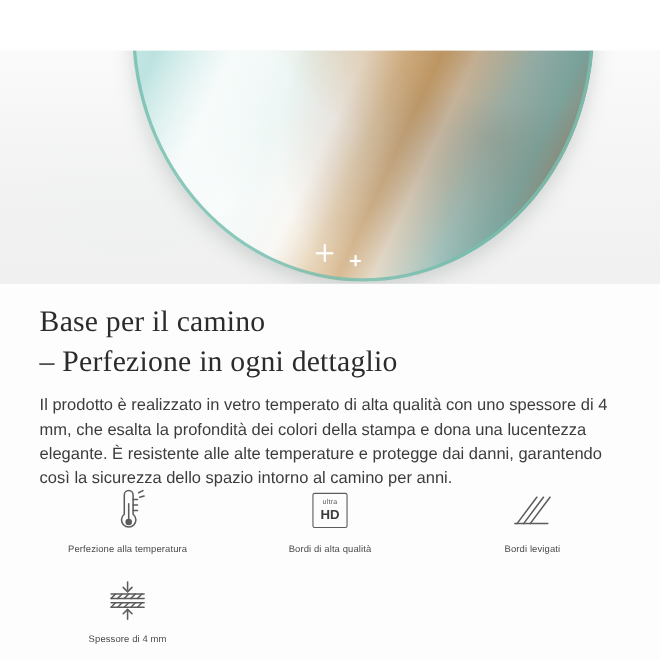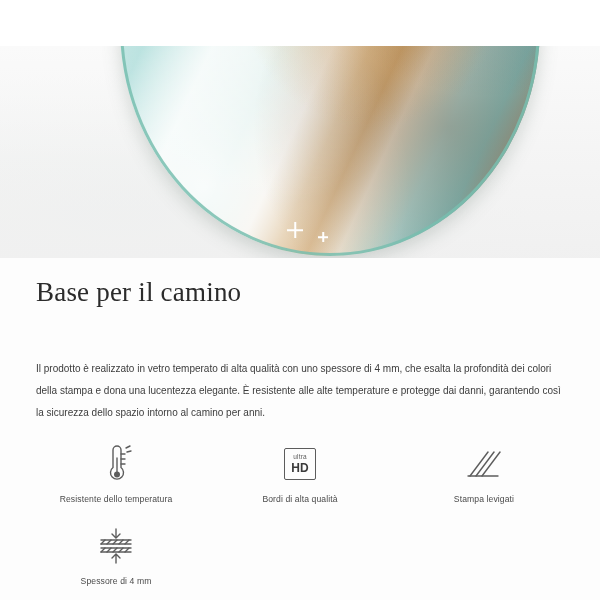--- a/index.html
+++ b/index.html
@@ -127,21 +127,21 @@
     letter-spacing: 0.2px;
   }
   .headline .l2 { display: block; }
 
   
   .body-copy {
     position: absolute;
     left: 36px;
     top: 312px;
     width: 532px;
-    font-size: 10px;
+    font-size: 15px;
     line-height: 22px;
     color: #3c3c3c;
   }
 
   
   .features {
     position: absolute;
     left: 24px;
     top: 392px;
     width: 552px;
@@ -190,39 +190,40 @@
   <div class="hero">
     <div class="hero-bg"></div>
     <div class="disc"></div>
     <div class="disc-rim"></div>
     <div class="sparkle s1"></div>
     <div class="sparkle s2"></div>
   </div>
 
   <div class="headline">
     <span>Base per il camino</span>
+    <span class="l2">– Perfezione in ogni dettaglio</span>
   </div>
 
   <div class="body-copy">Il prodotto è realizzato in vetro temperato di alta qualità con uno spessore di 4 mm, che esalta la profondità dei colori della stampa e dona una lucentezza elegante. È resistente alle alte temperature e protegge dai danni, garantendo così la sicurezza dello spazio intorno al camino per anni.</div>
 
   <div class="features">
 
     <div class="feature">
       <div class="feature-icon">
         <svg width="34" height="40" viewBox="0 0 34 40" fill="none" stroke="#5c5c5c" stroke-width="1.4" stroke-linecap="round">
           <path d="M14 6 a4 4 0 0 1 8 0 v17.5 a6.5 6.5 0 1 1 -8 0 Z"></path>
           <circle cx="18" cy="30.5" r="3" fill="#5c5c5c" stroke="none"></circle>
           <line x1="18" y1="14" x2="18" y2="28"></line>
           <line x1="22" y1="10" x2="26" y2="10"></line>
           <line x1="22" y1="15" x2="26" y2="15"></line>
           <line x1="22" y1="20" x2="26" y2="20"></line>
           <path d="M27 4 l4 -2 M28 8 l4 -1"></path>
         </svg>
       </div>
-      <div class="feature-label">Resistente dello temperatura</div>
+      <div class="feature-label">Perfezione alla temperatura</div>
     </div>
 
     <div class="feature">
       <div class="feature-icon">
         <div class="hd-box">
           <span class="u">ultra</span>
           <span class="h">HD</span>
         </div>
       </div>
       <div class="feature-label">Bordi di alta qualità</div>
@@ -232,21 +233,21 @@
 
     <div class="feature">
       <div class="feature-icon">
         <svg width="40" height="32" viewBox="0 0 40 32" fill="none" stroke="#5c5c5c" stroke-width="1.4" stroke-linecap="round">
           <path d="M6 28 L24 4"></path>
           <path d="M12 28 L30 4"></path>
           <path d="M18 28 L36 4"></path>
           <path d="M4 28 H34"></path>
         </svg>
       </div>
-      <div class="feature-label">Stampa levigati</div>
+      <div class="feature-label">Bordi levigati</div>
     </div>
 
     <div class="feature">
       <div class="feature-icon">
         <svg width="40" height="38" viewBox="0 0 40 38" fill="none" stroke="#5c5c5c" stroke-width="1.4" stroke-linecap="round">
           <path d="M20 2 v7 M16 7 l4 4 4 -4"></path>
           <path d="M5 13 h30 M5 17 h30 M5 21 h30 M5 25 h30"></path>
           <path d="M9 13 l-4 4 M15 13 l-4 4 M21 13 l-4 4 M27 13 l-4 4 M33 13 l-4 4"></path>
           <path d="M9 21 l-4 4 M15 21 l-4 4 M21 21 l-4 4 M27 21 l-4 4 M33 21 l-4 4"></path>
           <path d="M20 36 v-7 M16 31 l4 -4 4 4"></path>

